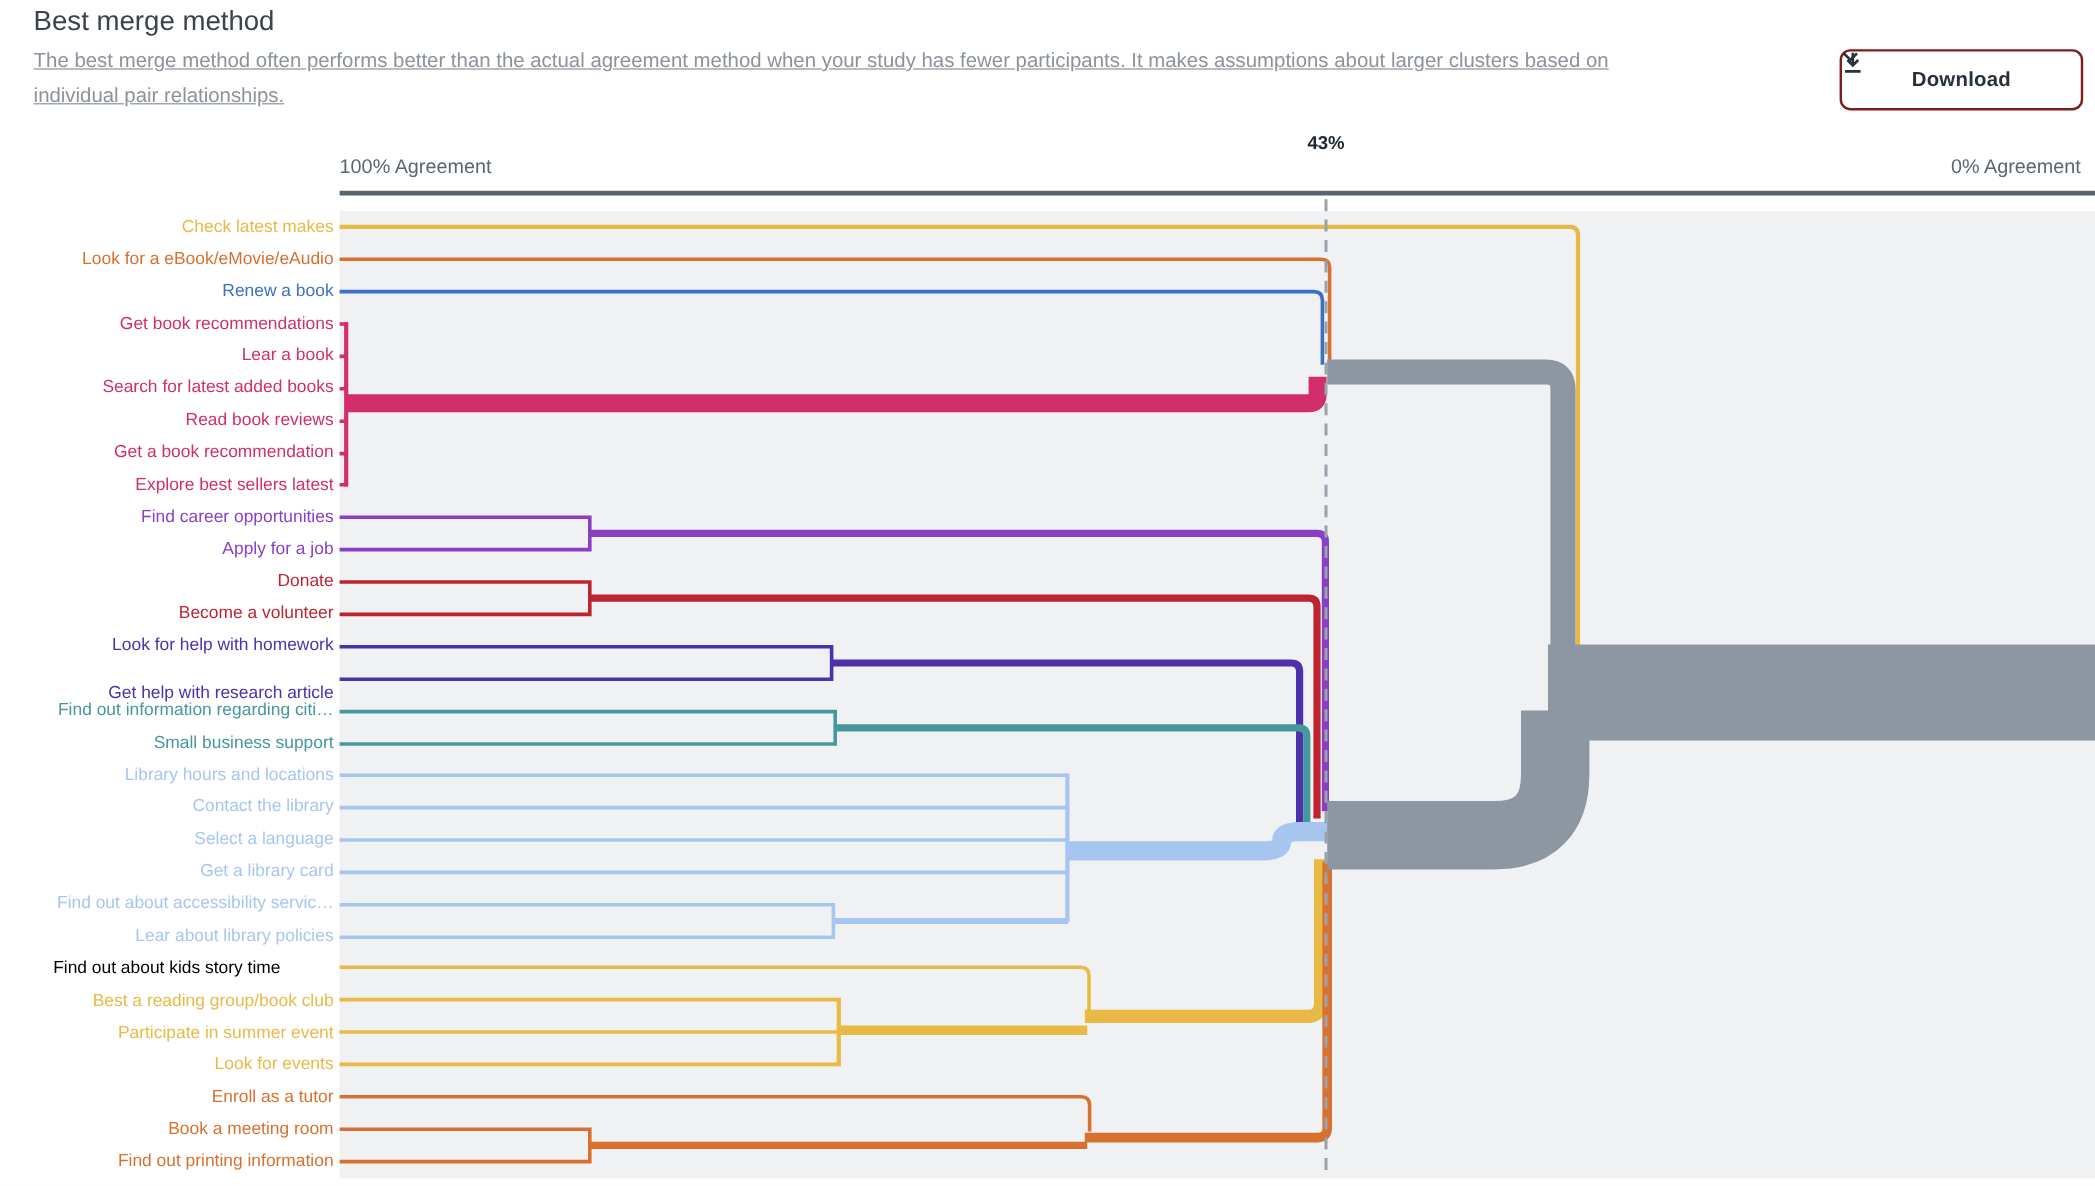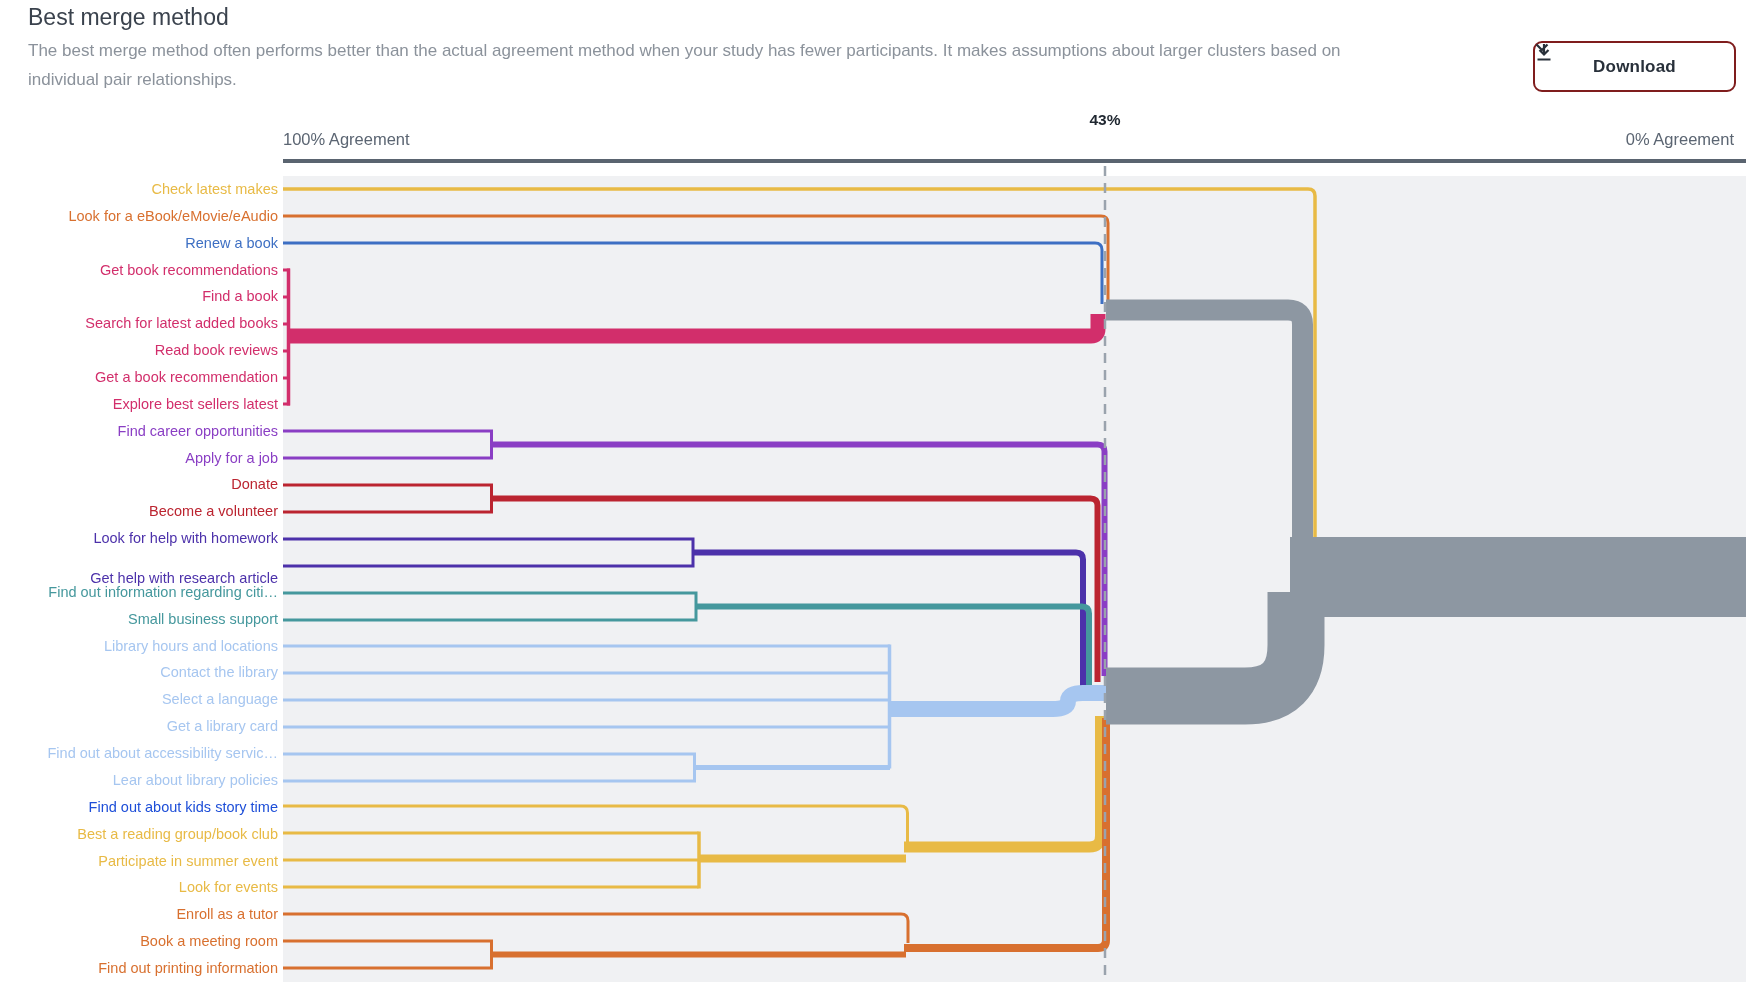--- a/index.html
+++ b/index.html
@@ -1,19 +1,19 @@
 <!DOCTYPE html>
 <html style="--c-yellow: #e8ba45; --c-orange: #d8702f; --c-blue: #3d6fc3; --c-crimson: #d22e6b; --c-purple: #8a3ec4; --c-darkred: #bb2430; --c-indigo: #4c31aa; --c-teal: #45989d; --c-lightblue: #a6c6f0; --c-gray: #8d97a2; --c-axis: #5a6470; --c-dash: #9aa3ad; --c-plotbg: #f0f1f3;"><head>
 <meta charset="utf-8">
 <style>
   html,body{margin:0;padding:0;background:#fff;}
   body{width:1746px;height:988px;position:relative;overflow:hidden;
        font-family:"Liberation Sans", sans-serif;}
   .page-title{position:absolute;left:28px;top:4px;font-size:23px;font-weight:500;color:#3a424d;}
-  .page-desc{position:absolute;left:28px;top:36px;width:1340px;font-size:17px;line-height:29px;color:#8b929b;}
+  .page-desc{position:absolute;left:28px;top:36px;width:1340px;font-size:17px;line-height:29px;color:#8b929b;text-decoration:underline;}
   .download-btn{position:absolute;left:1533px;top:41px;width:203px;height:51px;box-sizing:border-box;
        border:2px solid #7f1d1d;border-radius:9px;background:#fff;display:flex;align-items:center;
        justify-content:center;gap:12px;cursor:pointer;}
   .download-btn span.lbl{font-size:17px;font-weight:700;color:#28303a;letter-spacing:.2px;}
   .axis-label{position:absolute;top:130px;font-size:16.5px;color:#5b6572;}
   .axis-label.left{left:283px;}
   .axis-label.right{right:12px;}
   .marker-pct{position:absolute;top:111px;left:1065px;width:80px;text-align:center;
        font-size:15.5px;font-weight:700;color:#1f2730;}
   #labels{position:absolute;left:0;top:0;width:278px;height:988px;}
@@ -98,39 +98,39 @@
   <path class="s-gray" stroke-width="80" d="M1290 577 H1746"></path>
 
   <path class="s-dash" d="M1105 166 V982"></path>
 </svg>
 
 <div id="labels">
     <div class="leaf-label" style="top: 179px; color: rgb(232, 186, 69);">Check latest makes</div>
     <div class="leaf-label" style="top: 205.86px; color: rgb(216, 112, 47);">Look for a eBook/eMovie/eAudio</div>
     <div class="leaf-label" style="top: 232.72px; color: rgb(61, 111, 195);">Renew a book</div>
     <div class="leaf-label" style="top: 259.58px; color: rgb(210, 46, 107);">Get book recommendations</div>
-    <div class="leaf-label" style="top: 286.44px; color: rgb(210, 46, 107);">Find a book</div>
+    <div class="leaf-label" style="top: 286.44px; color: rgb(210, 46, 107);">Lear a book</div>
     <div class="leaf-label" style="top: 313.3px; color: rgb(210, 46, 107);">Search for latest added books</div>
     <div class="leaf-label" style="top: 340.16px; color: rgb(210, 46, 107);">Read book reviews</div>
     <div class="leaf-label" style="top: 367.02px; color: rgb(210, 46, 107);">Get a book recommendation</div>
     <div class="leaf-label" style="top: 393.88px; color: rgb(210, 46, 107);">Explore best sellers latest</div>
     <div class="leaf-label" style="top: 420.74px; color: rgb(138, 62, 196); padding-left: 10px;">Find career opportunities</div>
     <div class="leaf-label" style="top: 447.6px; color: rgb(138, 62, 196);">Apply for a job</div>
     <div class="leaf-label" style="top: 474.46px; color: rgb(187, 36, 48);">Donate</div>
     <div class="leaf-label" style="top: 501.32px; color: rgb(187, 36, 48);">Become a volunteer</div>
     <div class="leaf-label" style="top: 528.18px; color: rgb(76, 49, 170);">Look for help with homework</div>
     <div class="leaf-label" style="top: 568px; color: rgb(76, 49, 170);">Get help with research article</div>
     <div class="leaf-label" style="top: 581.9px; color: rgb(69, 152, 157);">Find out information regarding citi…</div>
     <div class="leaf-label" style="top: 608.76px; color: rgb(69, 152, 157);">Small business support</div>
     <div class="leaf-label" style="top: 635.62px; color: rgb(166, 198, 240);">Library hours and locations</div>
     <div class="leaf-label" style="top: 662.48px; color: rgb(166, 198, 240);">Contact the library</div>
     <div class="leaf-label" style="top: 689.34px; color: rgb(166, 198, 240);">Select a language</div>
     <div class="leaf-label" style="top: 716.2px; color: rgb(166, 198, 240);">Get a library card</div>
     <div class="leaf-label" style="top: 743.06px; color: rgb(166, 198, 240);">Find out about accessibility servic…</div>
     <div class="leaf-label" style="top: 769.92px; color: rgb(166, 198, 240);">Lear about library policies</div>
-    <div class="leaf-label" style="top: 796.78px; color: #1d4ed8;">Find out about kids story time</div>
+    <div class="leaf-label" style="top: 796.78px; color: #000000; text-align: center;">Find out about kids story time</div>
     <div class="leaf-label" style="top: 823.64px; color: rgb(232, 186, 69);">Best a reading group/book club</div>
     <div class="leaf-label" style="top: 850.5px; color: rgb(232, 186, 69);">Participate in summer event</div>
     <div class="leaf-label" style="top: 877.36px; color: rgb(232, 186, 69); margin-left: 42px;">Look for events</div>
     <div class="leaf-label" style="top: 904.22px; color: rgb(216, 112, 47);">Enroll as a tutor</div>
     <div class="leaf-label" style="top: 931.08px; color: rgb(216, 112, 47);">Book a meeting room</div>
     <div class="leaf-label" style="top: 957.94px; color: rgb(216, 112, 47);">Find out printing information</div>
   </div>
 
 </body></html>

